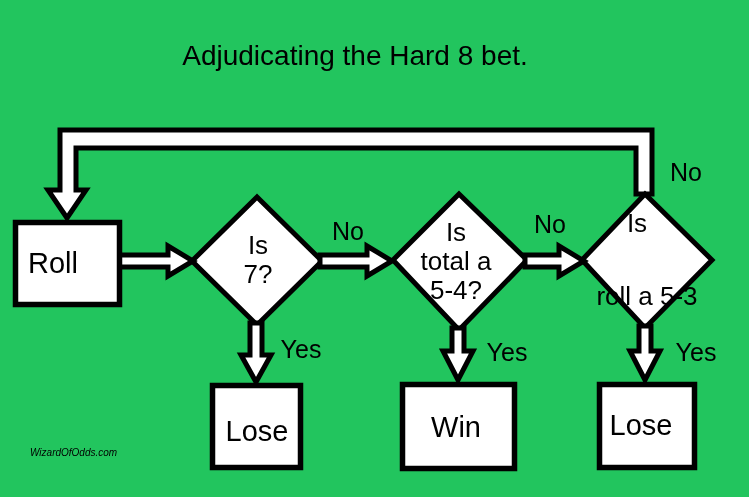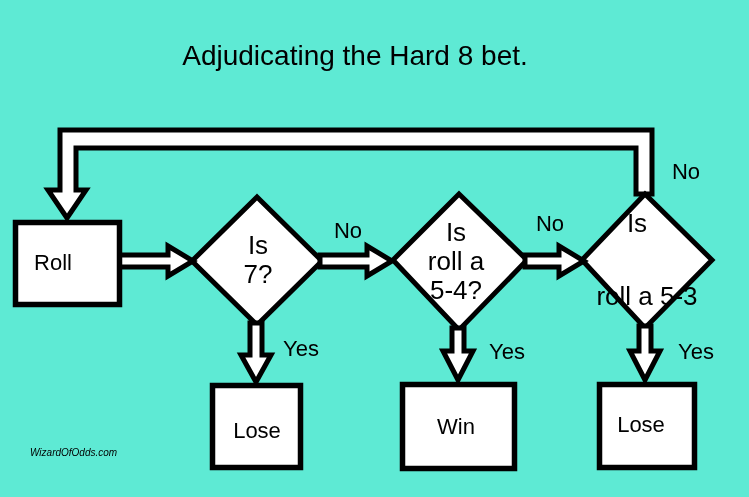--- a/index.html
+++ b/index.html
@@ -1,29 +1,29 @@
 <!DOCTYPE html>
 <html><head>
 <meta charset="utf-8">
 <style>
   html,body { margin:0; padding:0; }
   .stage {
     position:relative; width:749px; height:497px;
-    background:#5eead4; color:#000000;
+    background:#22c55e; color:#000000;
     font-family:"Liberation Sans", sans-serif;
     overflow:hidden;
   }
   svg.diagram { position:absolute; left:0; top:0; }
   .label {
     position:absolute; transform:translate(-50%,-50%);
     white-space:nowrap; line-height:1;
   }
   .title { font-size:28px; }
-  .edge  { font-size:22px;text-align:center; }
-  .node  { font-size:22px; }
+  .edge  { font-size:25px;text-align:center; }
+  .node  { font-size:29px; }
   .dtext {
     position:absolute; transform:translate(-50%,-50%);
     text-align:center; font-size:26px; line-height:29px;
     white-space:nowrap;
   }
   .dtext span { display:block; }
   .d3 span:nth-child(1) { transform:translateX(-8px); }
   .d3 span:nth-child(2) { transform:translateX(2px);margin-top:44px; }
   .d3 span:nth-child(3) { transform:translateX(33px); }
   .watermark {
@@ -62,21 +62,21 @@
 
   <div class="label node" style="left:53px;top:263px">Roll</div>
 
   <div class="dtext" style="left:258px;top:260px">
     <span>Is</span>
     <span>7?</span>
   </div>
 
   <div class="dtext" style="left:456px;top:261px">
     <span>Is</span>
-    <span>roll a</span>
+    <span>total a</span>
     <span>5-4?</span>
   </div>
 
   <div class="dtext d3" style="left:645px;top:260px">
     <span>Is</span>
     <span>roll a 5-3</span>
   </div>
 
   <div class="label edge" style="left:348px;top:231px">No</div>
   <div class="label edge" style="left:550px;top:224px">No</div>

